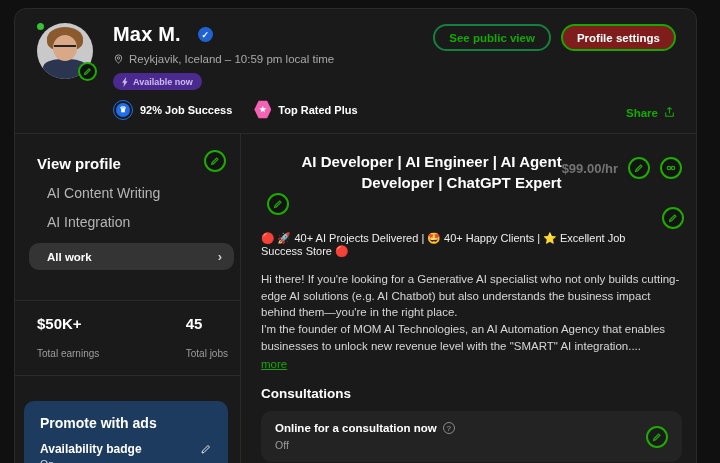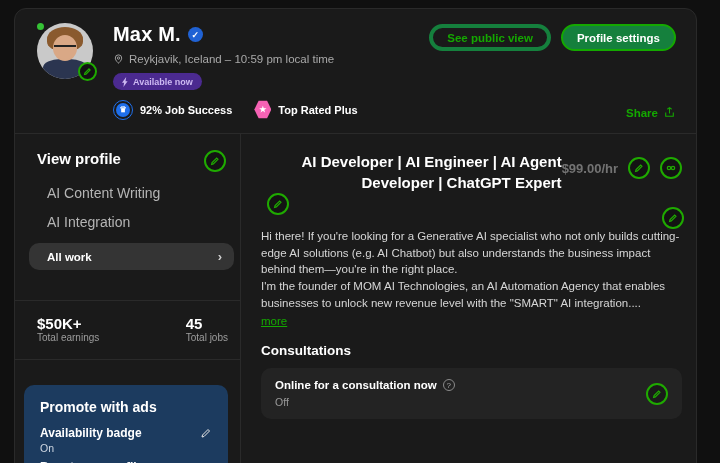--- a/index.html
+++ b/index.html
@@ -16,49 +16,49 @@
   .avatar-wrap { position:absolute; left:22px; top:14px; width:56px; height:56px; }
   .avatar { width:56px; height:56px; border-radius:50%; background:#c9c9c9; position:relative; overflow:hidden; }
   .avatar .hair { position:absolute; left:10px; top:4px; width:36px; height:24px; background:#8a5a2e; border-radius:50% 50% 40% 40%; }
   .avatar .face { position:absolute; left:16px; top:12px; width:24px; height:26px; background:#d9a886; border-radius:50%; }
   .avatar .glasses { position:absolute; left:17px; top:22px; width:22px; height:6px; border-top:2px solid #222; }
   .avatar .body { position:absolute; left:6px; top:36px; width:44px; height:22px; background:#2b3550; border-radius:40% 40% 0 0; }
   .online-dot { position:absolute; left:-2px; top:-2px; width:11px; height:11px; border-radius:50%; background:#35c235; border:2px solid #1a1a1a; }
   .avatar-edit { position:absolute; right:-4px; bottom:-2px; width:19px; height:19px; border-radius:50%; background:#121212; border:2px solid #1faa00; display:flex; align-items:center; justify-content:center; }
 
   .id-block { margin-left:78px; }
-  .name-row { display:flex; align-items:center; gap:7px; }
+  .name-row { display:flex; align-items:center; gap:17px; }
   .name { font-size:20px; font-weight:700; color:#fff; letter-spacing:.2px; }
   .verified { width:15px; height:15px; border-radius:50%; background:#2062d4; color:#fff; font-size:9px; font-weight:700; display:flex; align-items:center; justify-content:center; }
   .loc-row { display:flex; align-items:center; gap:5px; margin-top:7px; color:#a9a9a9; font-size:11.5px; }
   .avail-pill { display:inline-flex; align-items:center; gap:4px; margin-top:8px; height:17px; padding:0 9px; border-radius:9px; background:#4b2a90; color:#cdb9f2; font-size:9px; font-weight:600; }
   .badges-row { display:flex; align-items:center; gap:22px; margin-top:9px; }
   .badge-item { display:flex; align-items:center; gap:7px; color:#fff; font-size:11px; font-weight:600; }
   .ring { width:20px; height:20px; border-radius:50%; border:1.5px solid #1f6feb; display:flex; align-items:center; justify-content:center; }
   .ring .crown { width:14px; height:14px; border-radius:50%; background:#1f6feb; color:#fff; font-size:8px; line-height:14px; text-align:center; }
   .hex { width:17px; height:19px; background:#f562b4; clip-path:polygon(25% 4%, 75% 4%, 100% 50%, 75% 96%, 25% 96%, 0% 50%); color:#fff; font-size:8px; display:flex; align-items:center; justify-content:center; }
 
   .header-btns { position:absolute; right:20px; top:15px; display:flex; gap:10px; }
   .btn { height:27px; padding:0 14px; border-radius:14px; font-size:11.5px; font-weight:600; display:flex; align-items:center; cursor:pointer; }
-  .btn-outline { border:4px solid #15803d; color:#14a800; background:transparent; }
-  .btn-solid { background:#15803d; color:#fff; border:2px solid #14a800; }
+  .btn-outline { border:2px solid #15803d; color:#14a800; background:transparent; }
+  .btn-solid { background:#7f1d1d; color:#fff; border:2px solid #14a800; }
   .share-row { position:absolute; right:20px; bottom:14px; display:flex; align-items:center; gap:5px; color:#14a800; font-size:11.5px; font-weight:600; }
 
   
   .body-cols { display:flex; height:494px; }
   .left-col { width:226px; border-right:1px solid #2a2a2a; }
   .sec1 { padding:16px 14px 10px 22px; }
-  .vp-row { display:flex; align-items:flex-start; justify-content:space-between; }
+  .vp-row { display:flex; align-items:flex-end; justify-content:space-between; }
   .vp-title { font-size:15px; font-weight:700; color:#fff; }
   .side-item { margin-top:13px; padding-left:10px; color:#b5b5b5; font-size:14px; }
   .allwork-pill { margin:13px 0 20px -8px; width:205px; height:27px; background:#343434; border-radius:10px; display:flex; align-items:center; justify-content:space-between; padding:0 12px 0 18px; color:#fff; font-size:11.5px; font-weight:600; }
   .allwork-pill .chev { color:#cfcfcf; font-size:13px; }
   .stats { display:flex; border-top:1px solid #2a2a2a; padding:14px 12px 16px 22px; justify-content:space-between; }
   .stat .v { font-size:15px; font-weight:700; color:#fff; }
-  .stat .l { font-size:10px; color:#9d9d9d; margin-top:0; }
+  .stat .l { font-size:10px; color:#9d9d9d; margin-top:16px; }
   .promo-sec { border-top:1px solid #2a2a2a; padding:25px 12px 0 9px; }
   .promo-card { background:#1c3b5f; border-radius:10px; padding:14px 16px 16px; }
   .promo-title { color:#fff; font-size:14px; font-weight:700; margin-bottom:11px; }
   .promo-item { margin-top:6px; }
   .promo-item .row { display:flex; align-items:center; justify-content:space-between; }
   .promo-item .lab { color:#fff; font-size:12px; font-weight:700; }
   .promo-item .st { font-size:10.5px; color:#cfd7e2; margin-top:2px; }
   .promo-item .st.off { color:#8d9bac; }
 
   .main-col { flex:1; position:relative; padding:17px 14px 0 20px; }
@@ -257,20 +257,21 @@
         </div>
 
         <span class="pencil-circle overview-pencil">
           <span>
             <svg width="10" height="10" viewBox="0 0 24 24">
                 <path d="M4 20l4-1L19 8l-3-3L5 16l-1 4z" fill="none" stroke="#1faa00" stroke-width="3"></path>
               </svg>
           </span>
         </span>
 
+        <div class="highlights">🔴 🚀 40+ AI Projects Delivered | 🤩 40+ Happy Clients | ⭐ Excellent Job Success Store 🔴</div>
 
         <div class="bio">
           <div>Hi there! If you're looking for a Generative AI specialist who not only builds cutting-edge AI solutions (e.g. AI Chatbot) but also understands the business impact behind them—you're in the right place.</div>
           <div>I'm the founder of MOM AI Technologies, an AI Automation Agency that enables businesses to unlock new revenue level with the "SMART" AI integration....</div>
           <span class="more-link">more</span>
         </div>
 
         <div class="consult-heading">Consultations</div>
 
         <div class="consult-card">

